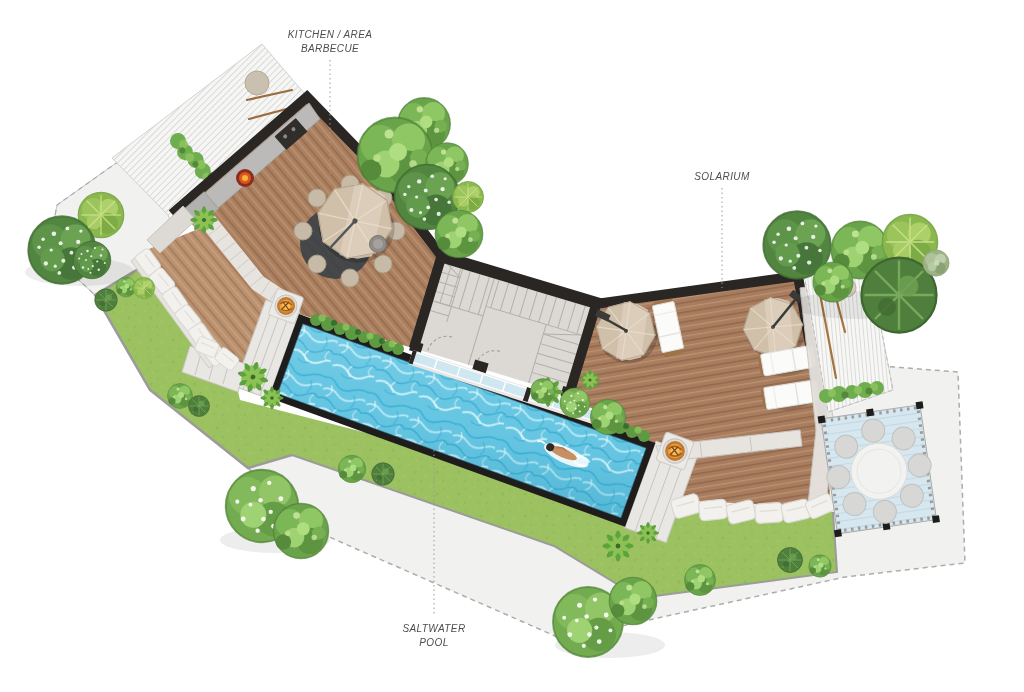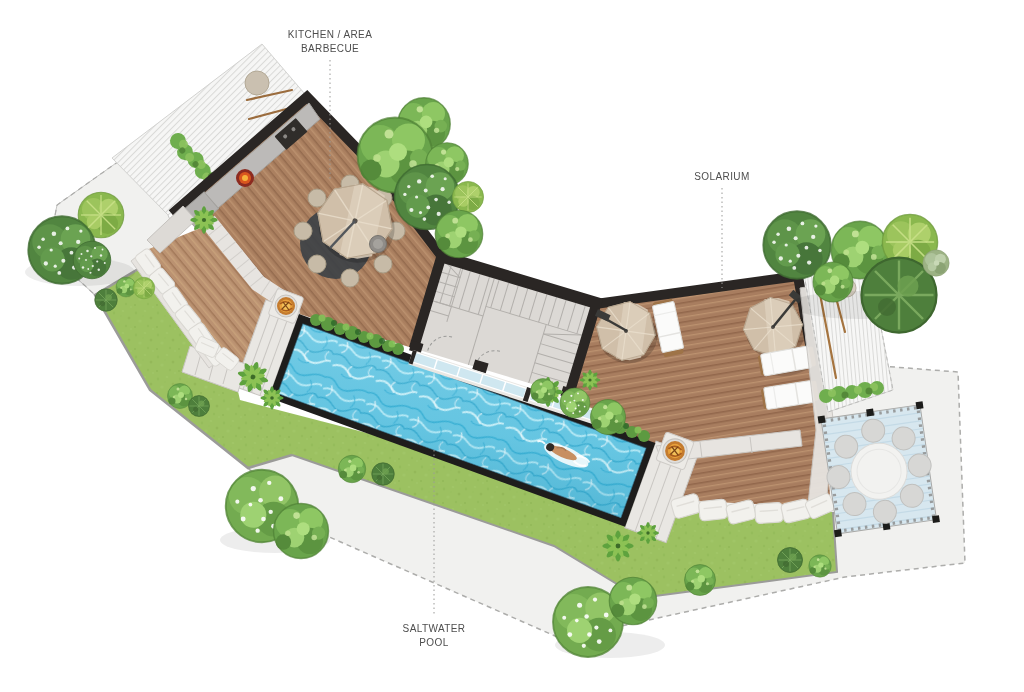--- a/index.html
+++ b/index.html
@@ -1,16 +1,16 @@
 <!DOCTYPE html>
 <html><head>
 <meta charset="utf-8">
 <style>
   html,body{margin:0;padding:0;background:#ffffff;}
-  .wrap{width:1024px;height:692px;position:relative;overflow:hidden;background:#be185d;}
+  .wrap{width:1024px;height:692px;position:relative;overflow:hidden;background:#be185d;font-style:italic;}
   text{font-family:"Liberation Sans",sans-serif;}
 </style>
 </head>
 <body>
 <div class="wrap">
 <svg width="1024" height="692" viewBox="0 0 1024 692">
 <defs>
   <pattern id="wk" width="9" height="9" patternUnits="userSpaceOnUse" patternTransform="rotate(50.3)">
     <rect width="9" height="9" fill="#ab8060"></rect>
     <rect width="9" height="1.5" fill="#8f654a" opacity="0.8"></rect>

